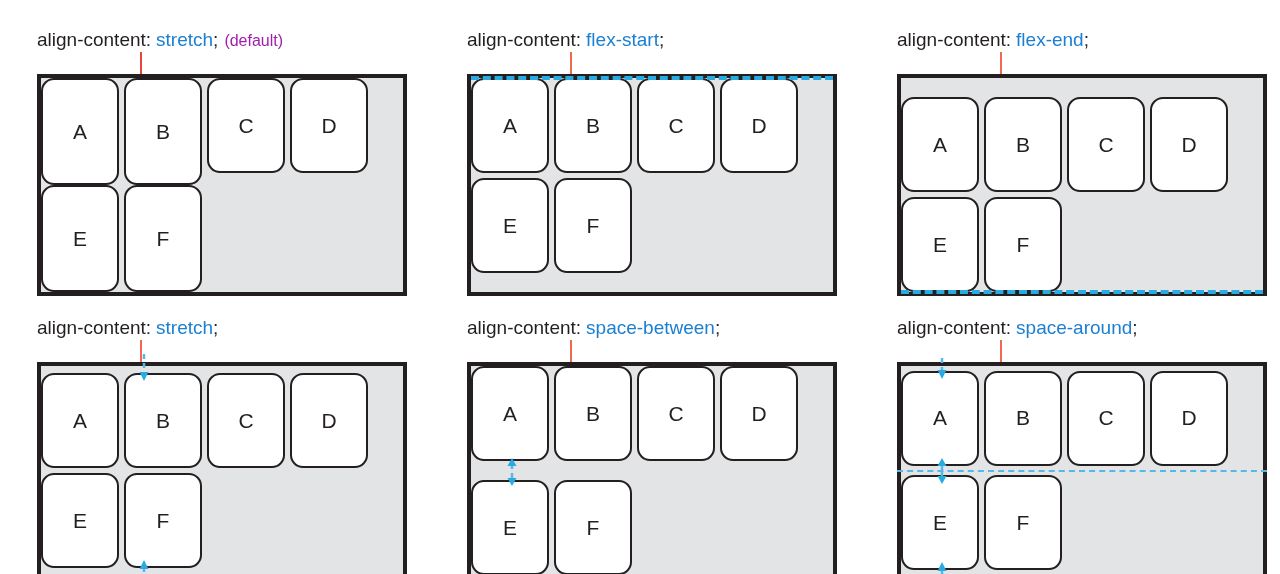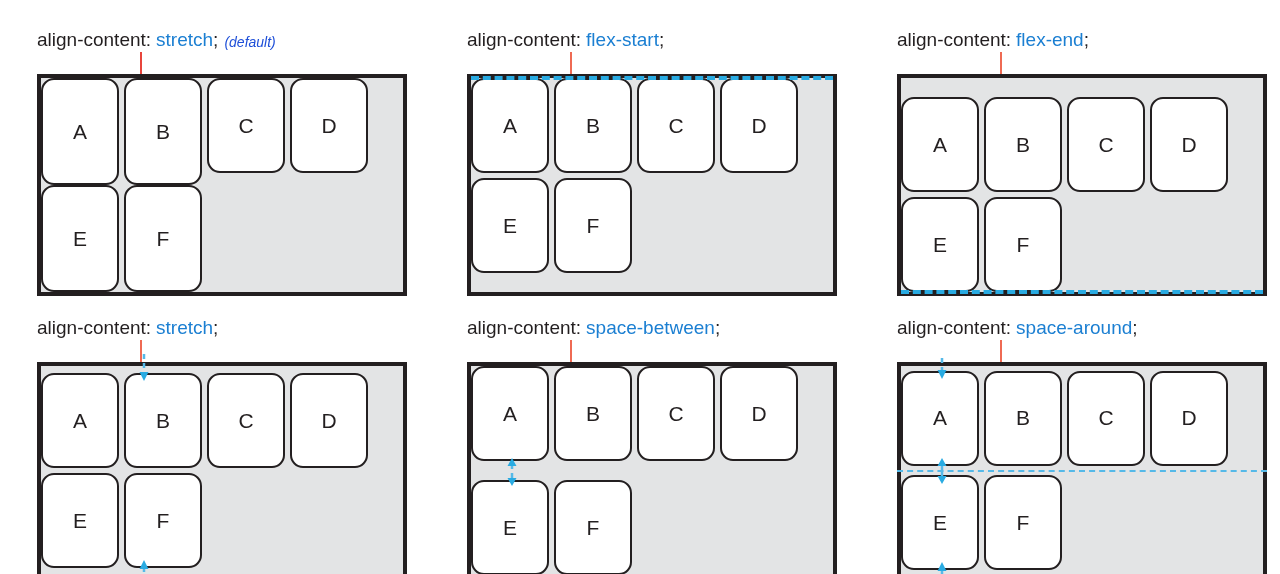--- a/index.html
+++ b/index.html
@@ -35,24 +35,23 @@
     white-space: nowrap;
     height: 26px;
     padding-left: 17px;
     display: flex;
     align-items: flex-end;
   }
   .caption .prop { color: #231f20; }
   .caption .val  { color: #1b7fd2; padding-left: 5px; }
   .caption .semi { color: #231f20; }
   .caption .note {
-    color: #1d4ed8;
-    font-size: 14px;
+    color: #a21caf;
+    font-size: 16px;
     padding-left: 6px;
-    font-style: italic;
   }
 
   
   .pointer {
     position: absolute;
     left: 120px;
     top: 29px;
     width: 2px;
     height: 23px;
     background: #ef6a53;

